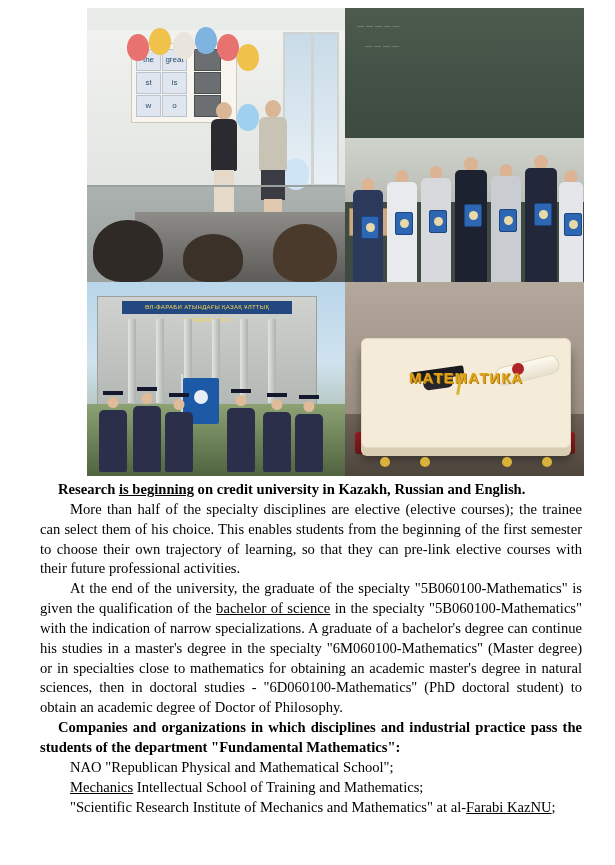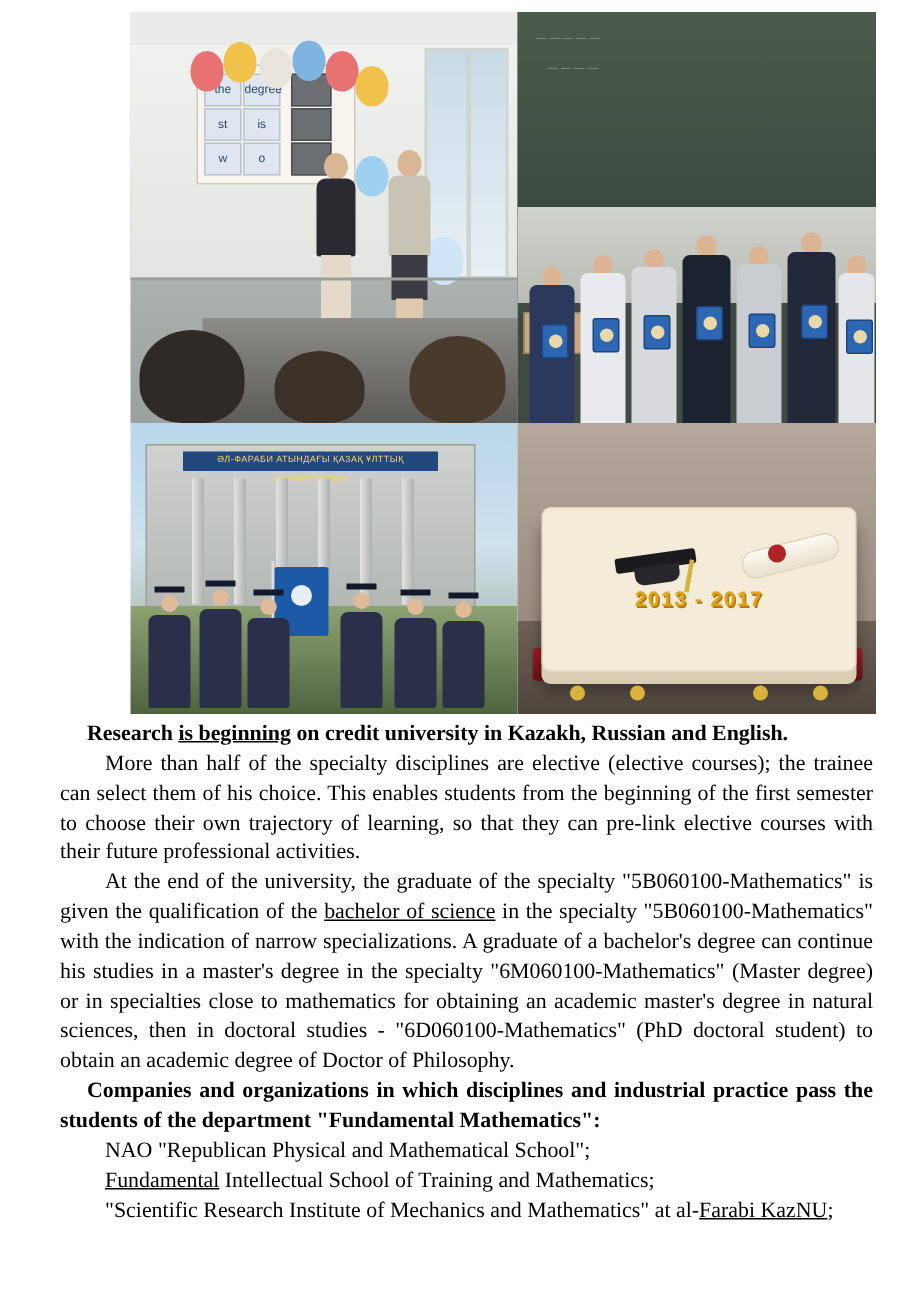--- a/index.html
+++ b/index.html
@@ -245,21 +245,21 @@
 <div class="page">
 
   <div class="collage">
 
     <div class="photo p1">
       <div class="ceiling"></div>
       <div class="wall"></div>
       <div class="window"></div>
       <div class="board">
         <div class="tile" style="left:4px;top:5px;">the</div>
-        <div class="tile" style="left:30px;top:5px;">degree</div>
+        <div class="tile" style="left:30px;top:5px;">great</div>
         <div class="ph" style="left:62px;top:5px;"></div>
         <div class="tile" style="left:4px;top:28px;">st</div>
         <div class="tile" style="left:30px;top:28px;">is</div>
         <div class="ph" style="left:62px;top:28px;"></div>
         <div class="tile" style="left:4px;top:51px;">w</div>
         <div class="tile" style="left:30px;top:51px;">o</div>
         <div class="ph" style="left:62px;top:51px;"></div>
       </div>
       <div class="balloon" style="left:40px;top:26px;background:#e7726f;"></div>
       <div class="balloon" style="left:62px;top:20px;background:#f0c14b;"></div>
@@ -374,21 +374,21 @@
     </div>
 
     <div class="photo p4">
       <div class="table"></div>
       <div class="base"></div>
       <div class="cake">
         <div class="mortar"></div>
         <div class="tassel"></div>
         <div class="scroll"></div>
         <div class="ribbon"></div>
-        <div class="cakeyears">2013 - 2017</div>
+        <div class="caketext">МАТЕМАТИКА</div>
         <div class="deco" style="left:18px;"></div>
         <div class="deco" style="left:58px;"></div>
         <div class="deco" style="left:140px;"></div>
         <div class="deco" style="left:180px;"></div>
       </div>
     </div>
 
   </div>
 
   <div class="text">
@@ -396,19 +396,19 @@
     <p class="bold-head"><span>Research </span><span class="u">is beginning</span><span> on credit university in Kazakh, Russian and English.</span></p>
 
     <p>More than half of the specialty disciplines are elective (elective courses); the trainee can select them of his choice. This enables students from the beginning of the first semester to choose their own trajectory of learning, so that they can pre-link elective courses with their future professional activities.</p>
 
     <p><span>At the end of the university, the graduate of the specialty "5B060100-Mathematics" is given the qualification of the </span><span class="u">bachelor of science</span><span> in the specialty "5B060100-Mathematics" with the indication of narrow specializations. A graduate of a bachelor's degree can continue his studies in a master's degree in the specialty "6M060100-Mathematics" (Master degree) or in specialties close to mathematics for obtaining an academic master's degree in natural sciences, then in doctoral studies - "6D060100-Mathematics" (PhD doctoral student) to obtain an academic degree of Doctor of Philosophy.</span></p>
 
     <p class="bold-head">Companies and organizations in which disciplines and industrial practice pass the students of the department "Fundamental Mathematics":</p>
 
     <p class="list-item"><span>NAO "Republican Physical and Mathematical School";</span><span class="u"></span><span></span></p>
 
-    <p class="list-item"><span></span><span class="u">Fundamental</span><span> Intellectual School of Training and Mathematics;</span></p>
+    <p class="list-item"><span></span><span class="u">Mechanics</span><span> Intellectual School of Training and Mathematics;</span></p>
 
     <p class="list-item"><span>"Scientific Research Institute of Mechanics and Mathematics" at al-</span><span class="u">Farabi KazNU</span><span>;</span></p>
 
   </div>
 
 </div>
 
 </body></html>

